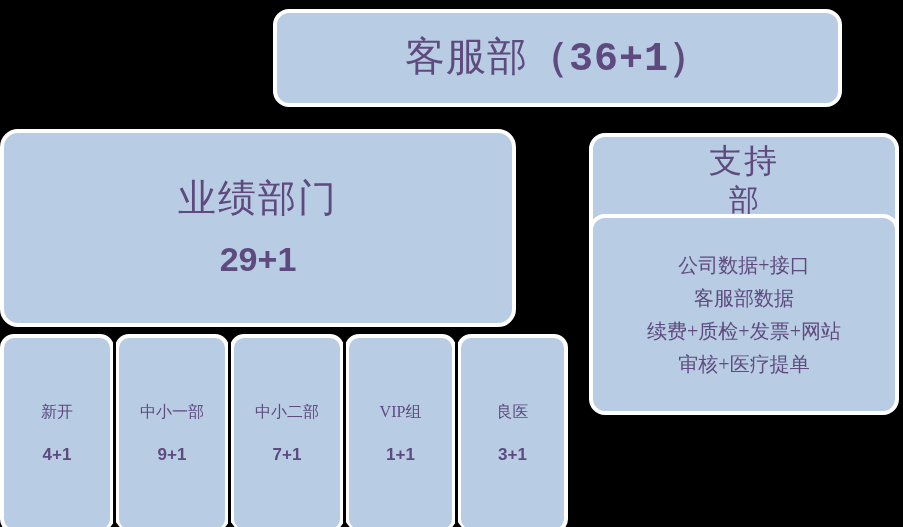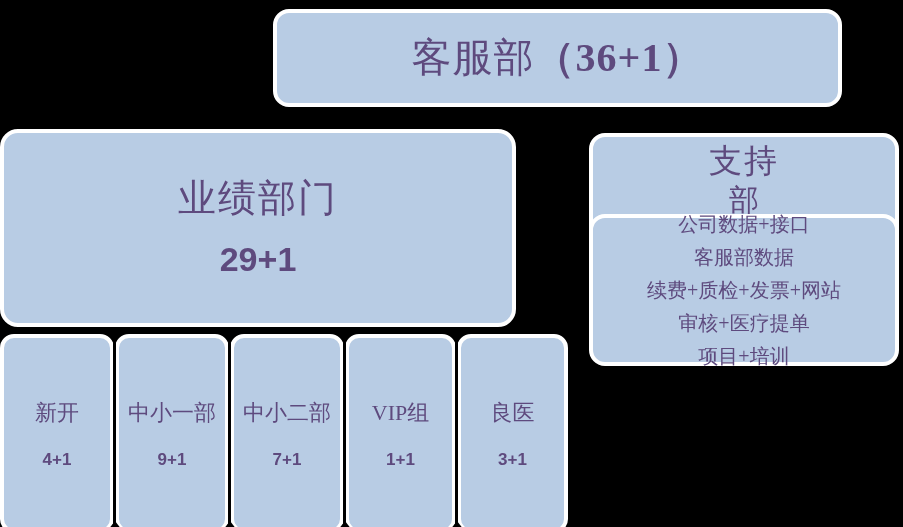--- a/index.html
+++ b/index.html
@@ -38,21 +38,21 @@
     top: 9px;
     width: 569px;
     height: 98px;
     border-radius: 16px;
   }
   #node-root .title {
     font-size: 40px;
     letter-spacing: 1px;
   }
   #node-root .title .count {
-    font-family: Liberation Serif, serif;
+    font-family: Liberation Mono, monospace;
     font-weight: bold;
   }
 
   
   #node-perf {
     left: 0px;
     top: 129px;
     width: 516px;
     height: 198px;
     border-radius: 18px;
@@ -88,21 +88,21 @@
   #node-support .subtitle {
     font-size: 30px;
     margin-top: 2px;
   }
 
   
   #node-support-list {
     left: 589px;
     top: 214px;
     width: 310px;
-    height: 152px;
+    height: 201px;
     border-radius: 16px;
     justify-content: center;
     z-index: 2;
     gap: 2px;
   }
   #node-support-list .line {
     font-size: 20px;
     line-height: 1.55;
     white-space: nowrap;
   }
@@ -118,21 +118,21 @@
     box-sizing: border-box;
     color: #5e4a7e;
     display: flex;
     flex-direction: column;
     align-items: center;
     justify-content: center;
     gap: 22px;
     text-align: center;
   }
   .child .label {
-    font-size: 22px;
+    font-size: 16px;
     white-space: nowrap;
   }
   .child .count {
     font-family: "Liberation Sans", sans-serif;
     font-weight: bold;
     font-size: 17px;
   }
 
   #child-0 { left: 0px;   width: 114px; }
   #child-1 { left: 115px; width: 114px; }
@@ -183,21 +183,20 @@
   <div class="node" id="node-support">
     <div class="title">支持</div>
     <div class="subtitle">部</div>
   </div>
 
   <div class="node" id="node-support-list">
     <div class="line">公司数据+接口</div>
     <div class="line">客服部数据</div>
     <div class="line">续费+质检+发票+网站</div>
     <div class="line">审核+医疗提单</div>
-    <div class="line">项目+培训</div>
   </div>
 
   <div class="connector" style="left:113px; top:330px; height:200px;">
     <span class="arrow-top"></span>
     <span class="arrow-bot"></span>
   </div>
   <div class="connector" style="left:228px; top:330px; height:200px;">
     <span class="arrow-top"></span>
     <span class="arrow-bot"></span>
   </div>

